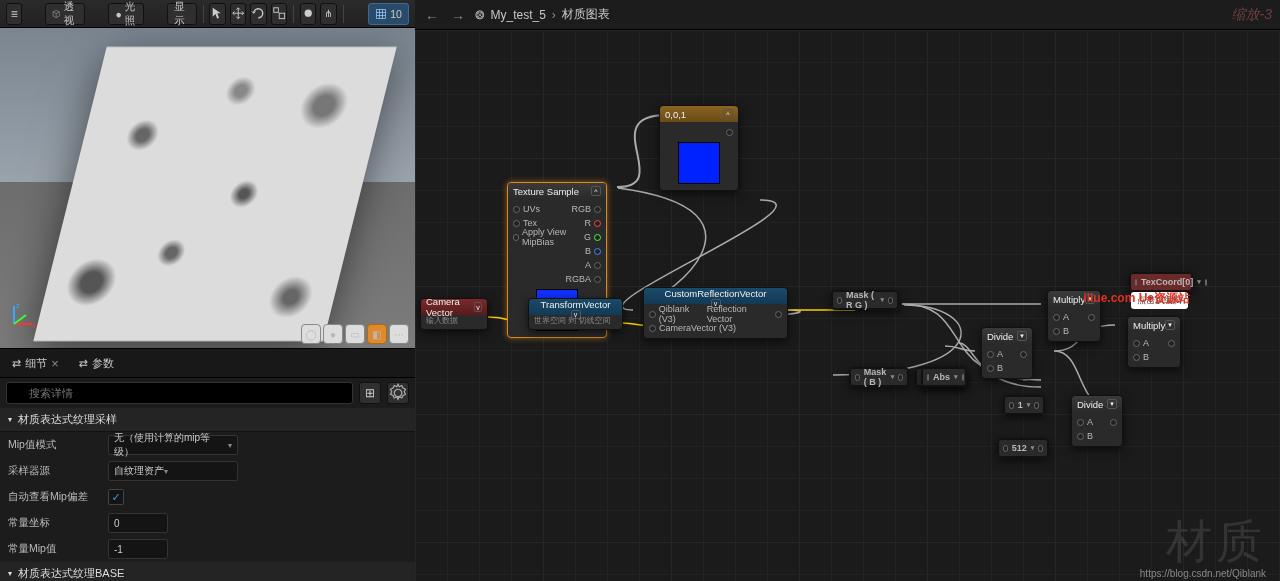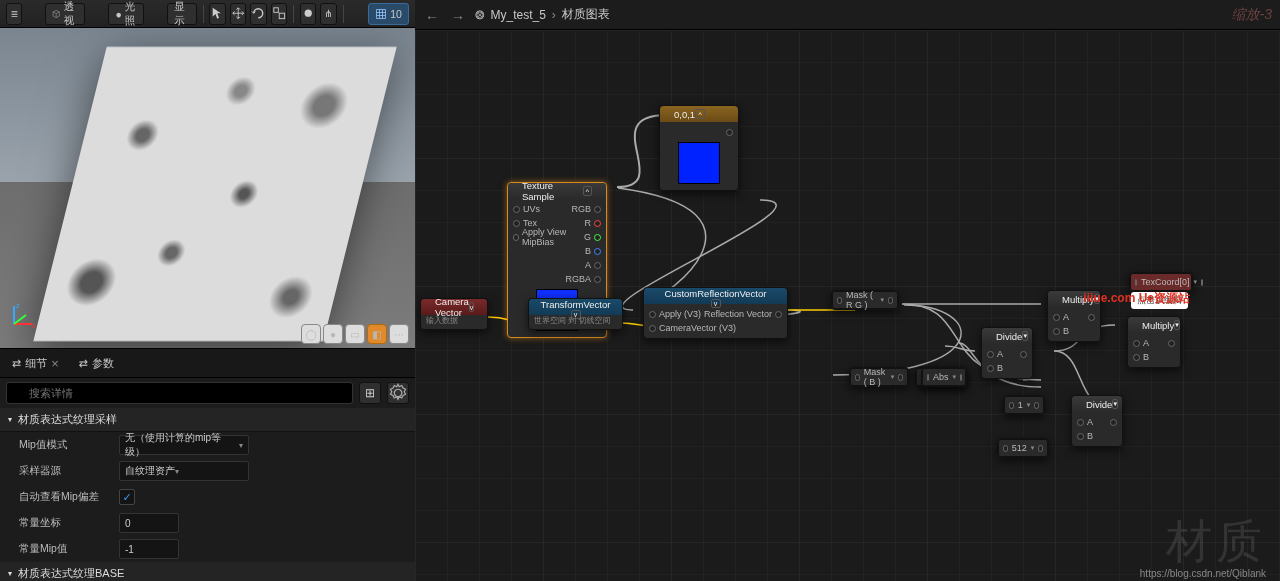--- a/index.html
+++ b/index.html
@@ -31,21 +31,21 @@
 .tab { display:flex; align-items:center; gap:4px; padding:3px 6px; color:#c8c8c8; }
 .tab .close{ font-size:13px;color:#888;}
 .search-row { height:30px; display:flex; align-items:center; padding:0 6px; gap:6px; background:#1c1c1c; }
 .search-in { flex:1; height:22px; background:#000000; border:1px solid #333; border-radius:3px; color:#888; padding:0 20px 0 22px; font-size:11px; position:relative; }
 .search-wrap{ position:relative; flex:1; display:flex; }
 .search-wrap svg{ position:absolute; left:5px; top:5px; width:12px; height:12px; fill:#888; }
 .details { flex:1; overflow-y:auto; background:#1c1c1c; padding-bottom:20px; }
 .cat-hdr { height:24px; background:#242424; display:flex; align-items:center; padding:0 8px; gap:6px; color:#ddd; border-bottom:1px solid #111; }
 .cat-hdr .chev{ font-size:8px; }
 .prop-row { display:flex; align-items:center; height:26px; padding:0 8px; }
-.prop-label { flex:0 0 100px; font-size:10.5px; color:#bbb;margin-left:11px; }
+.prop-label { flex:0 0 100px; font-size:10.5px; color:#bbb; }
 .prop-field { flex:0 0 130px; }
 .combo { width:100%; height:20px; background:#141414; border:1px solid #333; border-radius:2px; display:flex; align-items:center; justify-content:flex-start; padding:3px 5px; font-size:10px; color:#ccc; }
 .combo .dd{font-size:8px;color:#888;}
 .numbox { width:60px; height:20px; background:#141414; border:1px solid #333; border-radius:2px; color:#ccc; font-size:10px; padding:0 5px; display:flex; align-items:center; }
 .cbox { width:16px; height:16px; background:#141414; border:1px solid #444; border-radius:2px; display:flex; align-items:center; justify-content:center; color:#3a9cf0; font-size:11px; }
 
 .right-pane { flex:1; height:100%; background:#171717; position:relative; overflow:hidden; display:flex; flex-direction:column; }
 .graph-toolbar { height:30px; background:#1c1c1c; border-bottom:1px solid #000; display:flex; align-items:center; padding:0 8px; gap:8px; }
 .nav-arrow{ width:18px; text-align:center; color:#888; font-size:14px; cursor:pointer; }
 .crumb{ display:flex; align-items:center; gap:6px; color:#c8c8c8; font-size:12px; }
@@ -56,34 +56,34 @@
  background-image:
   linear-gradient(#262626 1px,transparent 1px),
   linear-gradient(90deg,#262626 1px,transparent 1px),
   linear-gradient(#222 1px,transparent 1px),
   linear-gradient(90deg,#222 1px,transparent 1px);
  background-size:128px 128px,128px 128px,32px 32px,32px 32px;
 }
 svg.wires{ position:absolute; inset:0; width:100%; height:100%; pointer-events:none; }
 
 .node { position:absolute; background:#2a2a2a; border:1px solid #111; border-radius:4px; box-shadow:0 3px 10px rgba(0,0,0,.6); font-size:9px; }
-.node .title { height:16px; display:flex; align-items:center; padding:0 14px; font-size:9.5px; border-radius:4px 4px 0 0; color:#eee; }
+.node .title { height:16px; display:flex; align-items:center; justify-content:space-between; padding:0 5px; font-size:9.5px; border-radius:4px 4px 0 0; color:#eee; }
 .node .title .dd{ font-size:7px; width:10px; height:10px; border:1px solid #555; border-radius:2px; display:flex; align-items:center; justify-content:center; }
 .node .body { padding:3px 5px; }
 .node .row { display:flex; align-items:center; justify-content:space-between; height:14px; }
 .node .pin { display:flex; align-items:center; gap:3px; }
 .node .dot { width:7px; height:7px; border-radius:3.5px; background:#222; border:1px solid #666; }
 .preview { width:42px; height:42px; margin:3px auto; border:1px solid #000; }
 .title-red{ background:linear-gradient(#7a2a2a,#5a1a1a); }
 .title-blue{ background:linear-gradient(#1a4a6a,#123a55);flex-direction:column; }
 .title-orange{ background:linear-gradient(#8a6520,#6a4a15); }
 .title-dark{ background:linear-gradient(#3a3a3a,#2a2a2a); }
 .ts-sel{ border:1px solid #d88a20; box-shadow:0 0 6px #d88a2099; }
 .subtxt{ font-size:8px; color:#888; padding:0 5px 3px; white-space:nowrap; }
-.pill{ height:18px; display:flex; align-items:center; padding:0 4px; gap:4px; background:#2a2a2a; border:1px solid #111; border-radius:3px; }
+.pill{ height:18px; display:flex; align-items:center; padding:0 4px; gap:4px; background:#2a2a2a; border:1px solid #111; border-radius:3px;font-weight:bold; }
 .pill .dd{font-size:7px;color:#888;margin-left:auto;}
 .const-node{ width:52px; }
 .wm-big{ position:absolute; right:14px; bottom:8px; font-size:46px; color:rgba(180,180,180,.16); font-weight:400; letter-spacing:4px; }
 .wm-red{ position:absolute; right:90px; top:260px; color:#e03020; font-size:12px; font-weight:bold; }
 .wm-url{ position:absolute; right:14px; bottom:2px; font-size:10px; color:#888; }
 .texc{ position:absolute; background:#fff; border-radius:3px; padding:2px 6px; font-size:9px; color:#333; }
 </style>
 </head>
 <body>
 
@@ -373,21 +373,21 @@
 
    <div class="node" style="left:228px; top:257px; width:145px;">
     <div class="title title-blue">
             <span>CustomReflectionVector</span>
             <span class="dd">v</span>
           </div>
     <div class="body">
      <div class="row">
               <span class="pin">
                 <span class="dot"></span>
-                <span>Apply (V3)</span>
+                <span>Qiblank (V3)</span>
               </span>
               <span class="pin">
                 <span>Reflection Vector</span>
                 <span class="dot"></span>
               </span>
             </div>
      <div class="row">
               <span class="pin">
                 <span class="dot"></span>
                 <span>CameraVector (V3)</span>

